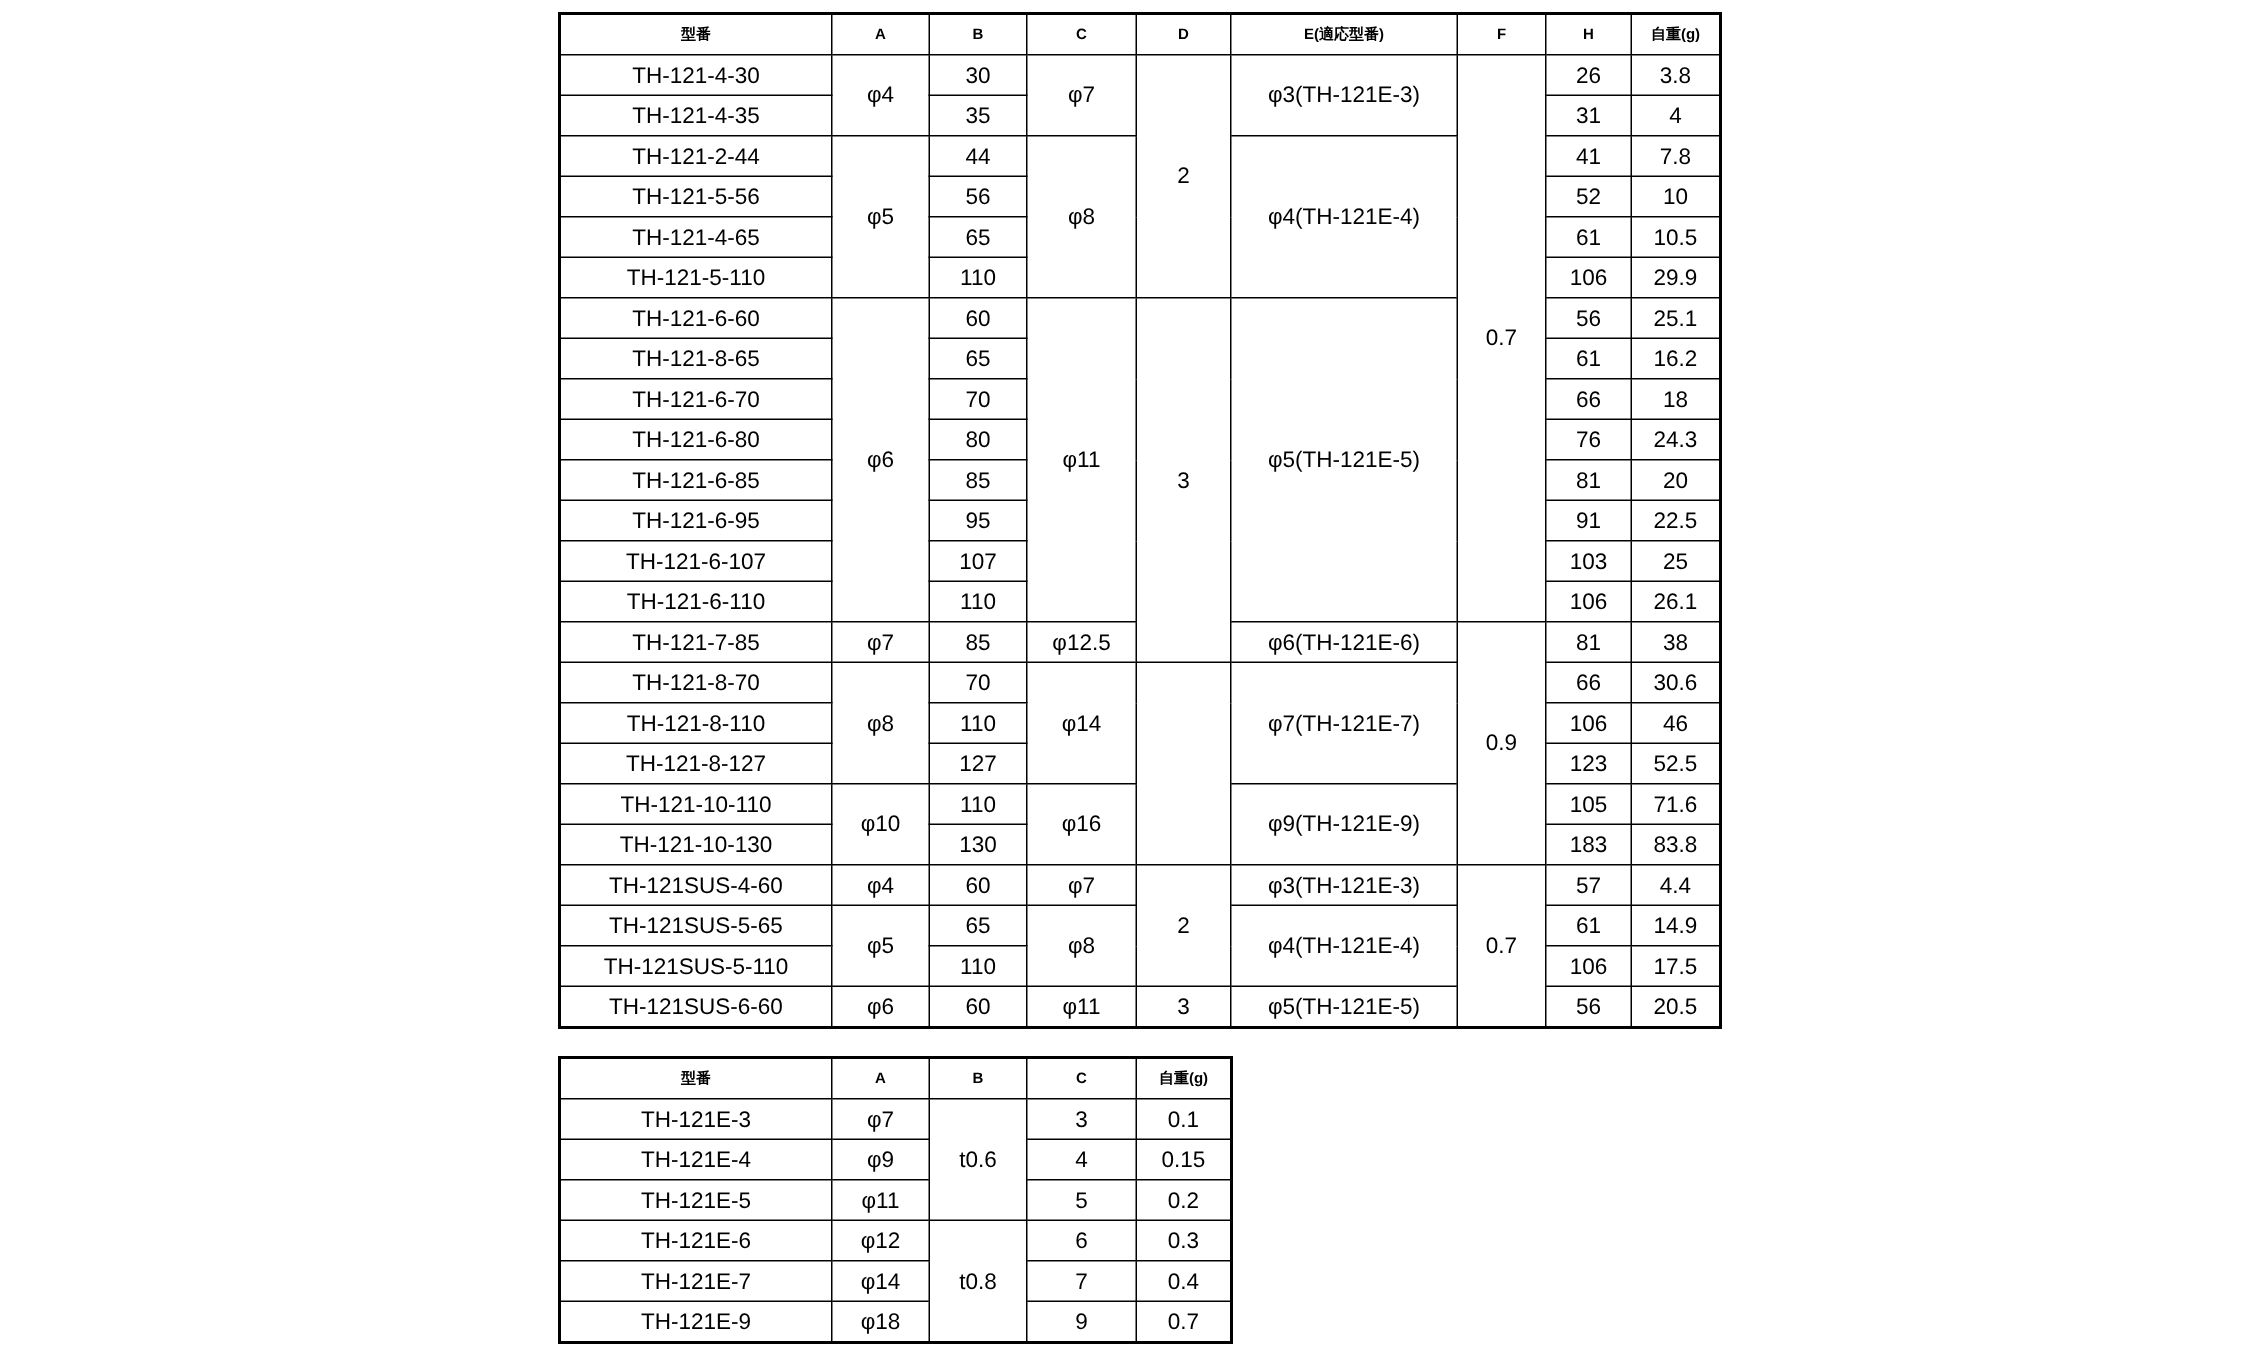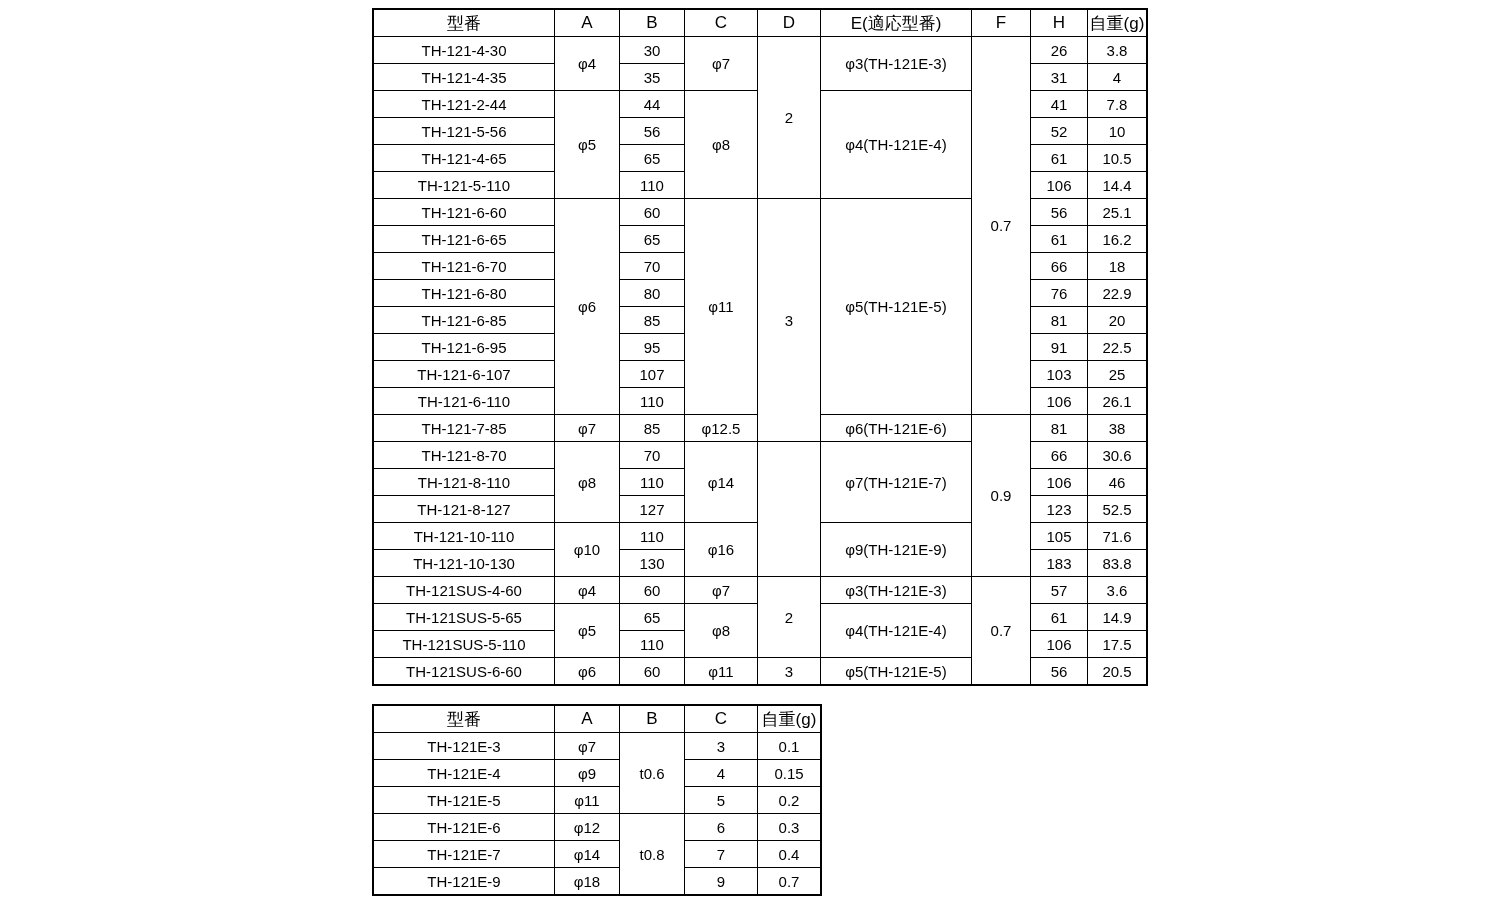--- a/index.html
+++ b/index.html
@@ -27,22 +27,22 @@
   td, th {
     border: 1px solid #000000;
     text-align: center;
     vertical-align: middle;
     font-weight: normal;
     font-size: 15px;
     padding: 0;
     white-space: nowrap;
   }
   .hdr td {
-    font-weight: normal;
-    font-size: 17px;
+    font-weight: bold;
+    font-size: 10px;
     height: 26px;
   }
   
   #main-table {
     position: absolute;
     left: 372px;
     top: 8px;
     border: 2px solid #000;
   }
   #main-table td {
@@ -133,53 +133,53 @@
         <td>TH-121-4-65</td>
         <td>65</td>
         <td>61</td>
         <td>10.5</td>
       </tr>
 
       <tr>
         <td>TH-121-5-110</td>
         <td>110</td>
         <td>106</td>
-        <td>14.4</td>
+        <td>29.9</td>
       </tr>
 
       <tr>
         <td>TH-121-6-60</td>
         <td rowspan="8">φ6</td>
         <td>60</td>
         <td rowspan="8">φ11</td>
         <td rowspan="9">3</td>
         <td rowspan="8">φ5(TH-121E-5)</td>
         <td>56</td>
         <td>25.1</td>
       </tr>
 
       <tr>
-        <td>TH-121-6-65</td>
+        <td>TH-121-8-65</td>
         <td>65</td>
         <td>61</td>
         <td>16.2</td>
       </tr>
 
       <tr>
         <td>TH-121-6-70</td>
         <td>70</td>
         <td>66</td>
         <td>18</td>
       </tr>
 
       <tr>
         <td>TH-121-6-80</td>
         <td>80</td>
         <td>76</td>
-        <td>22.9</td>
+        <td>24.3</td>
       </tr>
 
       <tr>
         <td>TH-121-6-85</td>
         <td>85</td>
         <td>81</td>
         <td>20</td>
       </tr>
 
       <tr>
@@ -258,21 +258,21 @@
 
       <tr>
         <td>TH-121SUS-4-60</td>
         <td>φ4</td>
         <td>60</td>
         <td>φ7</td>
         <td rowspan="3">2</td>
         <td>φ3(TH-121E-3)</td>
         <td rowspan="4">0.7</td>
         <td>57</td>
-        <td>3.6</td>
+        <td>4.4</td>
       </tr>
 
       <tr>
         <td>TH-121SUS-5-65</td>
         <td rowspan="2">φ5</td>
         <td>65</td>
         <td rowspan="2">φ8</td>
         <td rowspan="2">φ4(TH-121E-4)</td>
         <td>61</td>
         <td>14.9</td>

